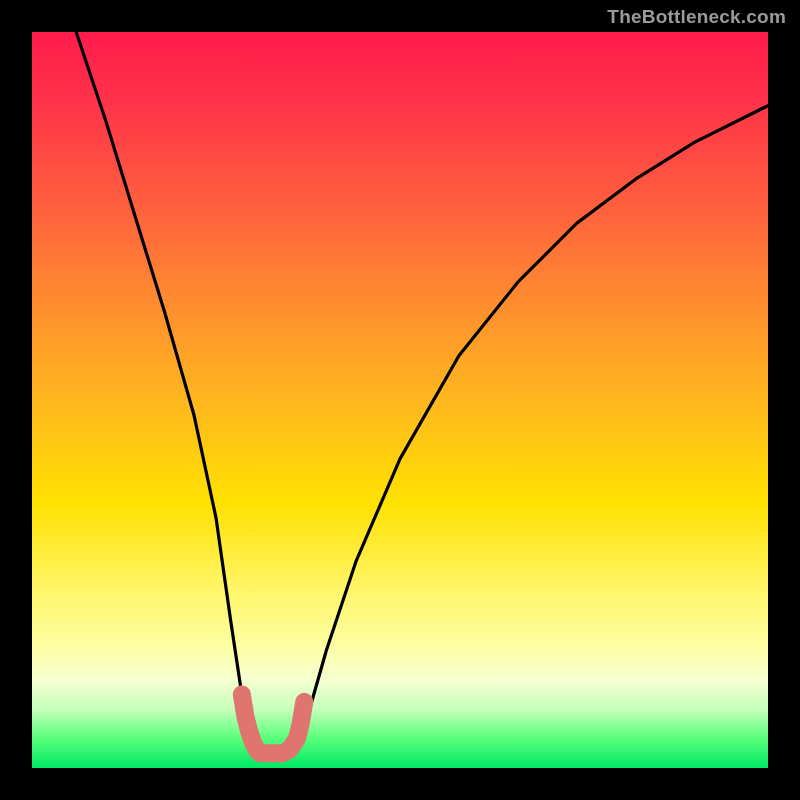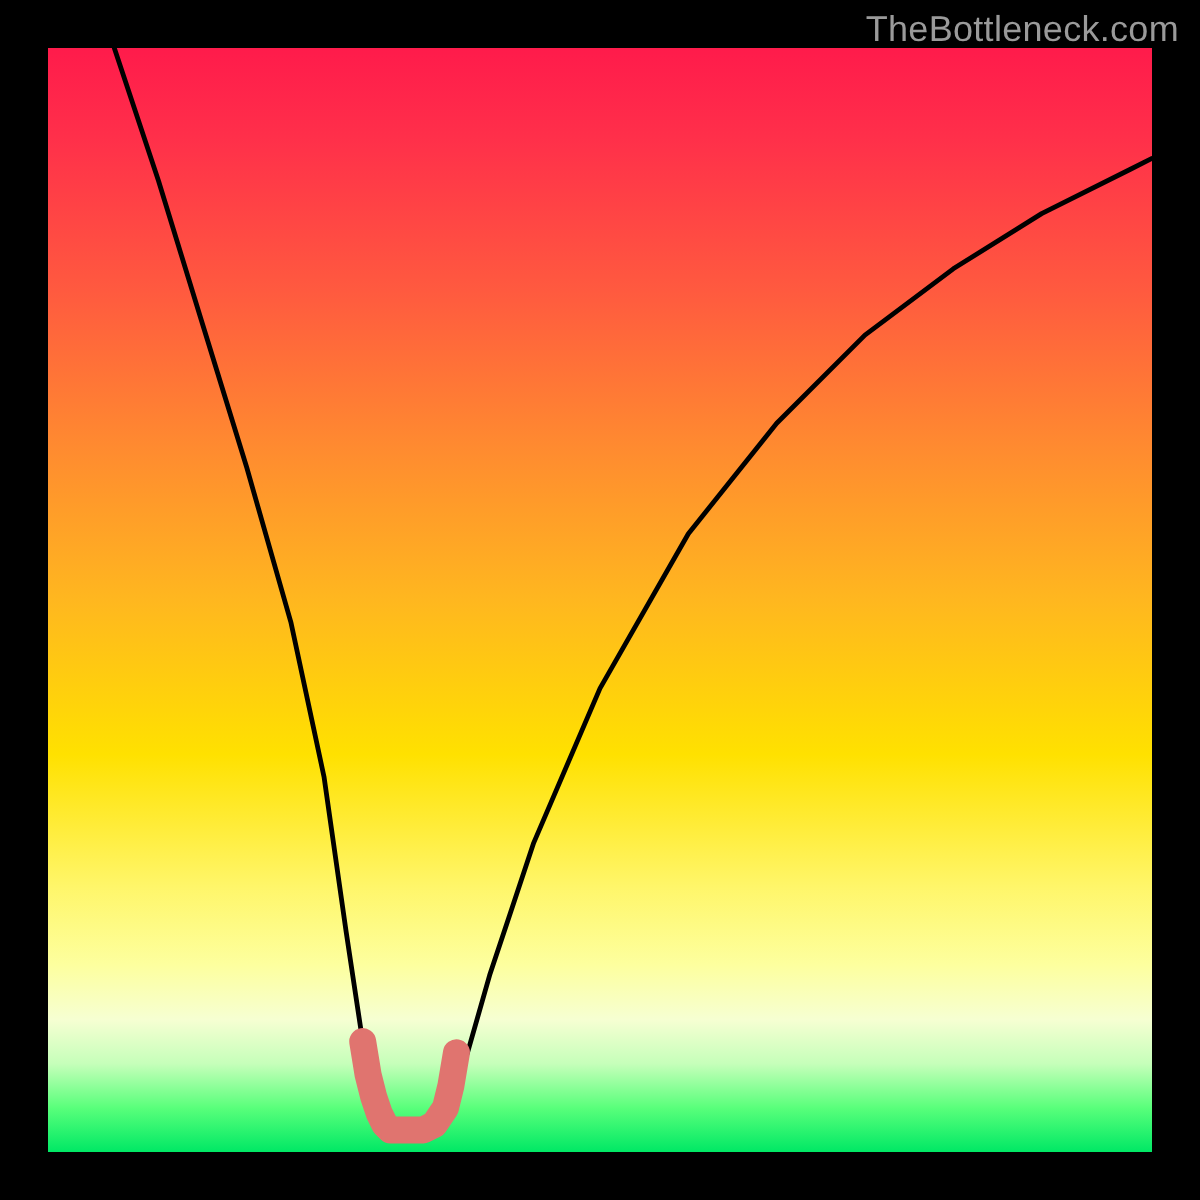--- a/index.html
+++ b/index.html
@@ -38,22 +38,22 @@
       #c6ffba 92%,
       #59ff7b 96%,
       #00e865 100%
     );
   }
   .watermark {
     position: absolute;
     top: 6px;
     right: 14px;
     color: #9a9a9a;
-    font-size: 24px;
-    font-weight: 400;
+    font-size: 19px;
+    font-weight: 700;
     letter-spacing: 0.2px;
     text-align: center;
   }
   svg.curve {
     position: absolute;
     left: 0;
     top: 0;
     width: 736px;
     height: 736px;
   }

